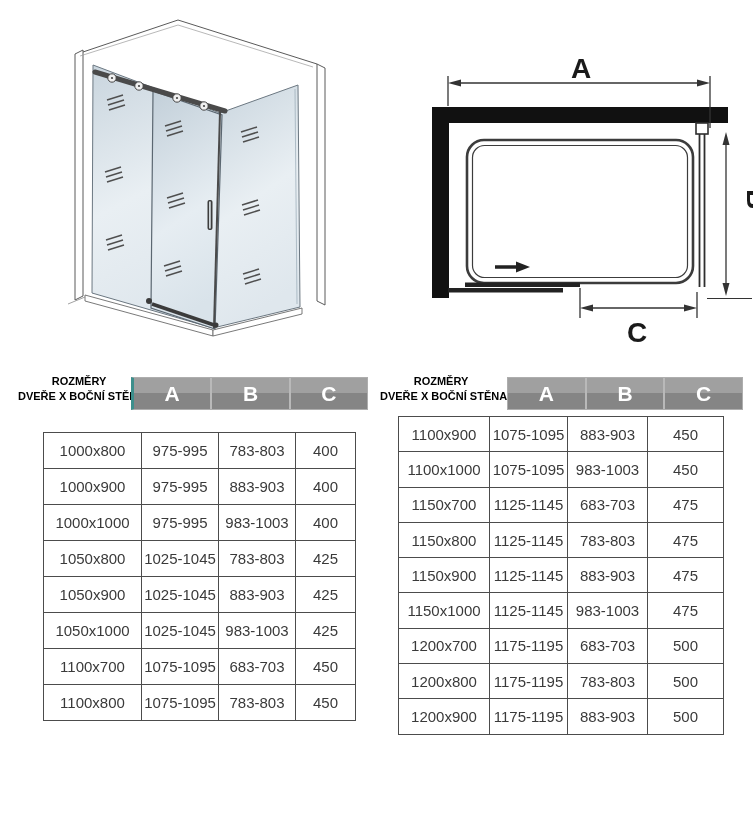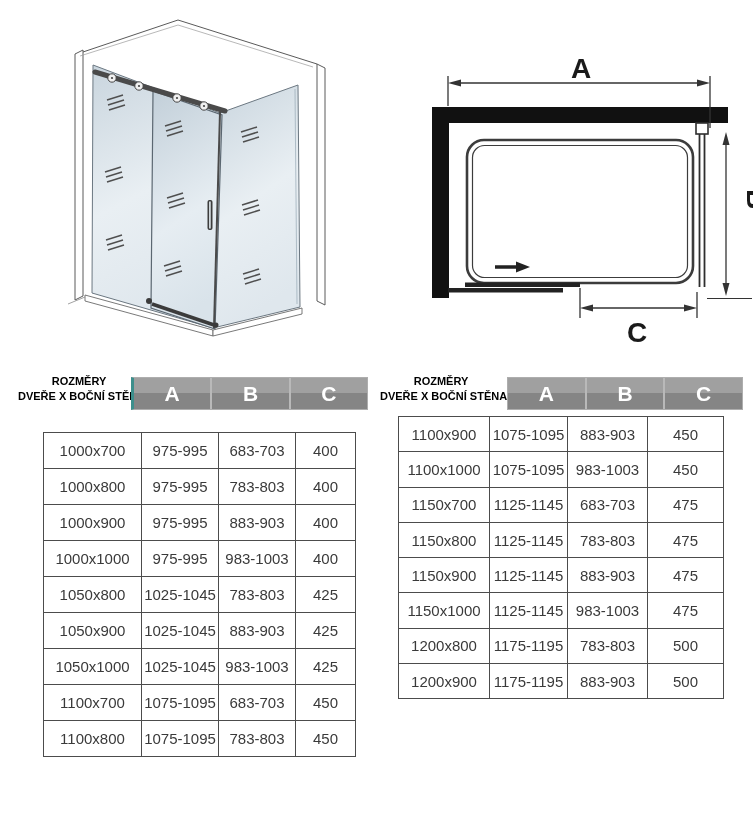--- a/index.html
+++ b/index.html
@@ -183,26 +183,20 @@
 
   <table class="dims left">
     <colgroup>
         <col style="width:98px">
         <col style="width:77px">
         <col style="width:77px">
         <col style="width:60px">
       </colgroup>
     <tbody>
         <tr>
-          <td>1000x700</td>
-          <td>975-995</td>
-          <td>683-703</td>
-          <td>400</td>
-        </tr>
-        <tr>
           <td>1000x800</td>
           <td>975-995</td>
           <td>783-803</td>
           <td>400</td>
         </tr>
         <tr>
           <td>1000x900</td>
           <td>975-995</td>
           <td>883-903</td>
           <td>400</td>
@@ -295,20 +289,26 @@
           <td>883-903</td>
           <td>475</td>
         </tr>
         <tr>
           <td>1150x1000</td>
           <td>1125-1145</td>
           <td>983-1003</td>
           <td>475</td>
         </tr>
         <tr>
+          <td>1200x700</td>
+          <td>1175-1195</td>
+          <td>683-703</td>
+          <td>500</td>
+        </tr>
+        <tr>
           <td>1200x800</td>
           <td>1175-1195</td>
           <td>783-803</td>
           <td>500</td>
         </tr>
         <tr>
           <td>1200x900</td>
           <td>1175-1195</td>
           <td>883-903</td>
           <td>500</td>

